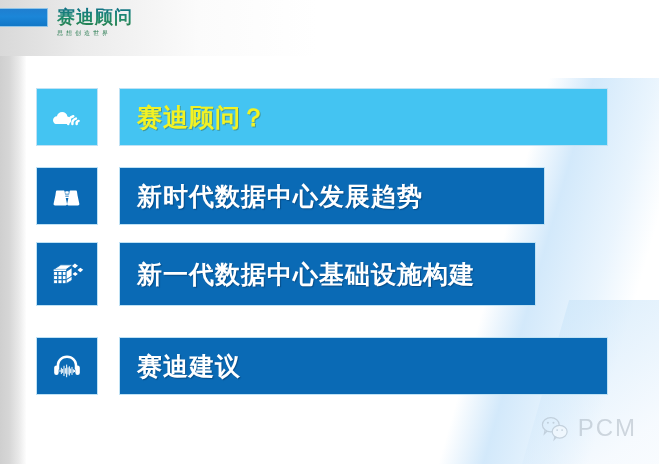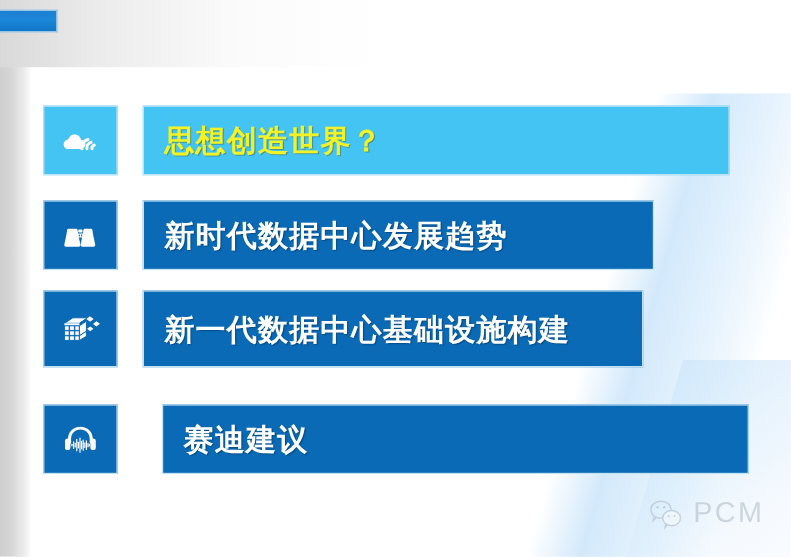--- a/index.html
+++ b/index.html
@@ -98,21 +98,21 @@
   .bar-text.accent { color:#f2f224; text-shadow:1px 1px 0 rgba(60,70,0,.35); }
 
   .r1 .icon-box, .r1 .bar { background:#44c4f2; }
   .r2 .icon-box, .r2 .bar,
   .r3 .icon-box, .r3 .bar,
   .r4 .icon-box, .r4 .bar { background:#0a6ab5; }
 
   .r1 .bar { width:489px; }
   .r2 .bar { width:426px; }
   .r3 .bar { width:417px; }
-  .r4 .bar { width:489px;margin-left:16px; }
+  .r4 .bar { width:489px; }
 
   .icon-svg { width:40px; height:40px; display:block; }
 
   
   .watermark {
     position:absolute; right:22px; bottom:22px;
     display:flex; align-items:flex-start; gap:7px;
     opacity:.42;
   }
   .wm-label {
@@ -125,40 +125,44 @@
 
 <div id="slide">
 
   <div class="bg-left-band"></div>
   <div class="bg-top-fade"></div>
   <div class="bg-diag"></div>
   <div class="bg-diag2"></div>
 
   <div class="header">
     <div class="header-chip"></div>
+    <div class="brand">
+      <div class="brand-main">赛迪顾问</div>
+      <div class="brand-sub">思想创造世界</div>
+    </div>
   </div>
 
   <div class="agenda">
 
     <div class="row row-1 r1">
       <div class="icon-box">
         <svg class="icon-svg" viewBox="0 0 48 48">
           <g fill="#ffffff">
             <path d="M10.5 32.5h13.2c3.2 0 5.4-2 5.4-4.6 0-2.5-2-4.4-4.6-4.6-.5-3-3.1-5.2-6.3-5.2-3.1 0-5.7 2.1-6.3 5-2.6.1-4.7 2.1-4.7 4.7 0 2.6 2.2 4.7 3.3 4.7z"></path>
             <path d="M24.3 31.8c-.9-5.3 2.3-10.2 7.4-11.6l1.1 3.5c-3.4.9-5.5 4.1-4.9 7.6z" opacity="0"></path>
           </g>
           <g stroke="#ffffff" fill="none" stroke-linecap="round">
             <path d="M25.5 32.4c-.7-4.2 1.9-8.2 6-9.3" stroke-width="3"></path>
             <path d="M30.5 32.4c-.5-2.9 1.3-5.7 4.2-6.5" stroke-width="3"></path>
             <path d="M35.6 32.4c-.3-1.6.7-3.2 2.3-3.7" stroke-width="3"></path>
           </g>
         </svg>
       </div>
       <div class="bar">
-        <span class="bar-text accent">思想创造世界？</span>
+        <span class="bar-text accent">赛迪顾问？</span>
       </div>
     </div>
 
     <div class="row row-2 r2">
       <div class="icon-box">
         <svg class="icon-svg" viewBox="0 0 48 48">
           <g fill="#ffffff">
             <path d="M13.5 17.5h6.2c.8 0 1.4.6 1.5 1.4l.6 4.1 2.2 10.4c.2 1.1-.6 2.1-1.7 2.1H9.6c-1.1 0-1.9-1-1.7-2.1l2.2-10.4.6-4.1c.1-.8.7-1.4 1.5-1.4z"></path>
             <path d="M28.3 17.5h6.2c.8 0 1.4.6 1.5 1.4l.6 4.1 2.2 10.4c.2 1.1-.6 2.1-1.7 2.1H25.9c-1.1 0-1.9-1-1.7-2.1l2.2-10.4.6-4.1c.1-.8.7-1.4 1.5-1.4z"></path>
             <rect x="20.6" y="22.2" width="6.8" height="4.2" rx="1"></rect>

